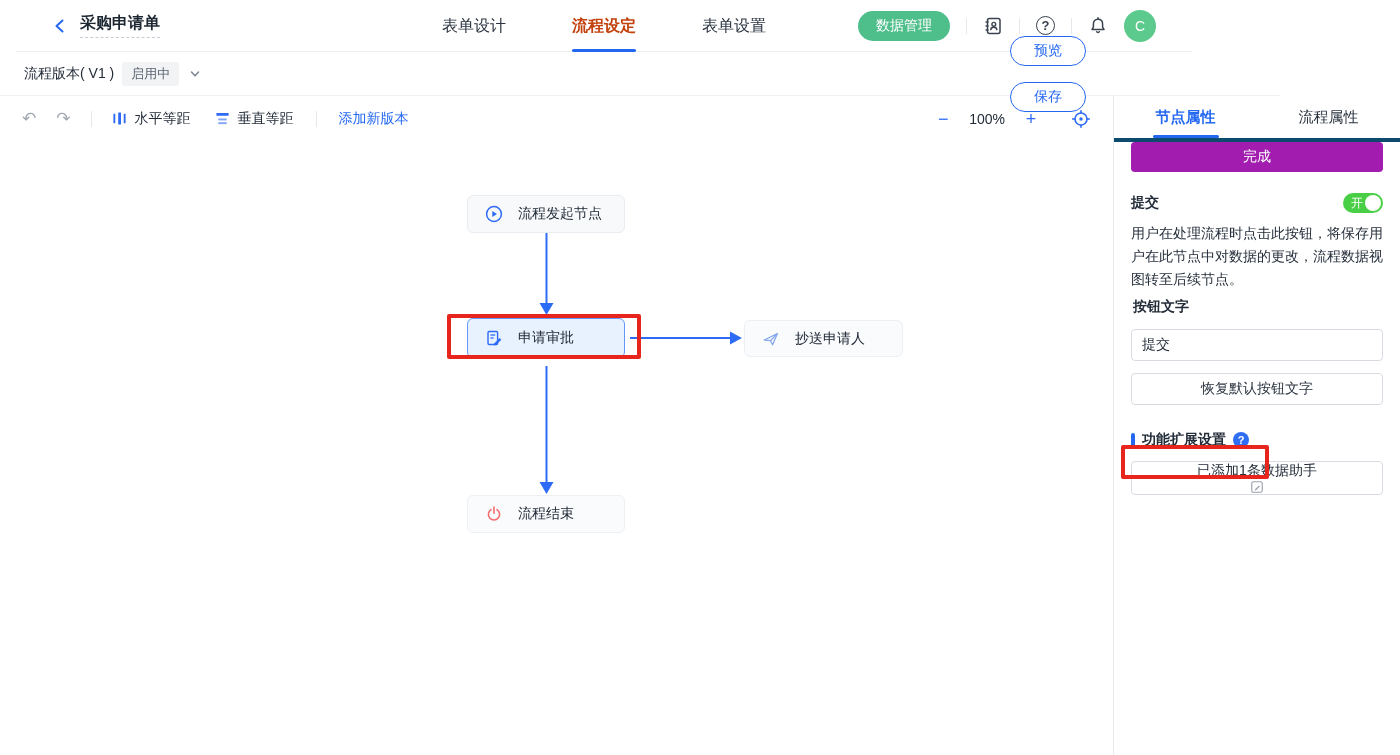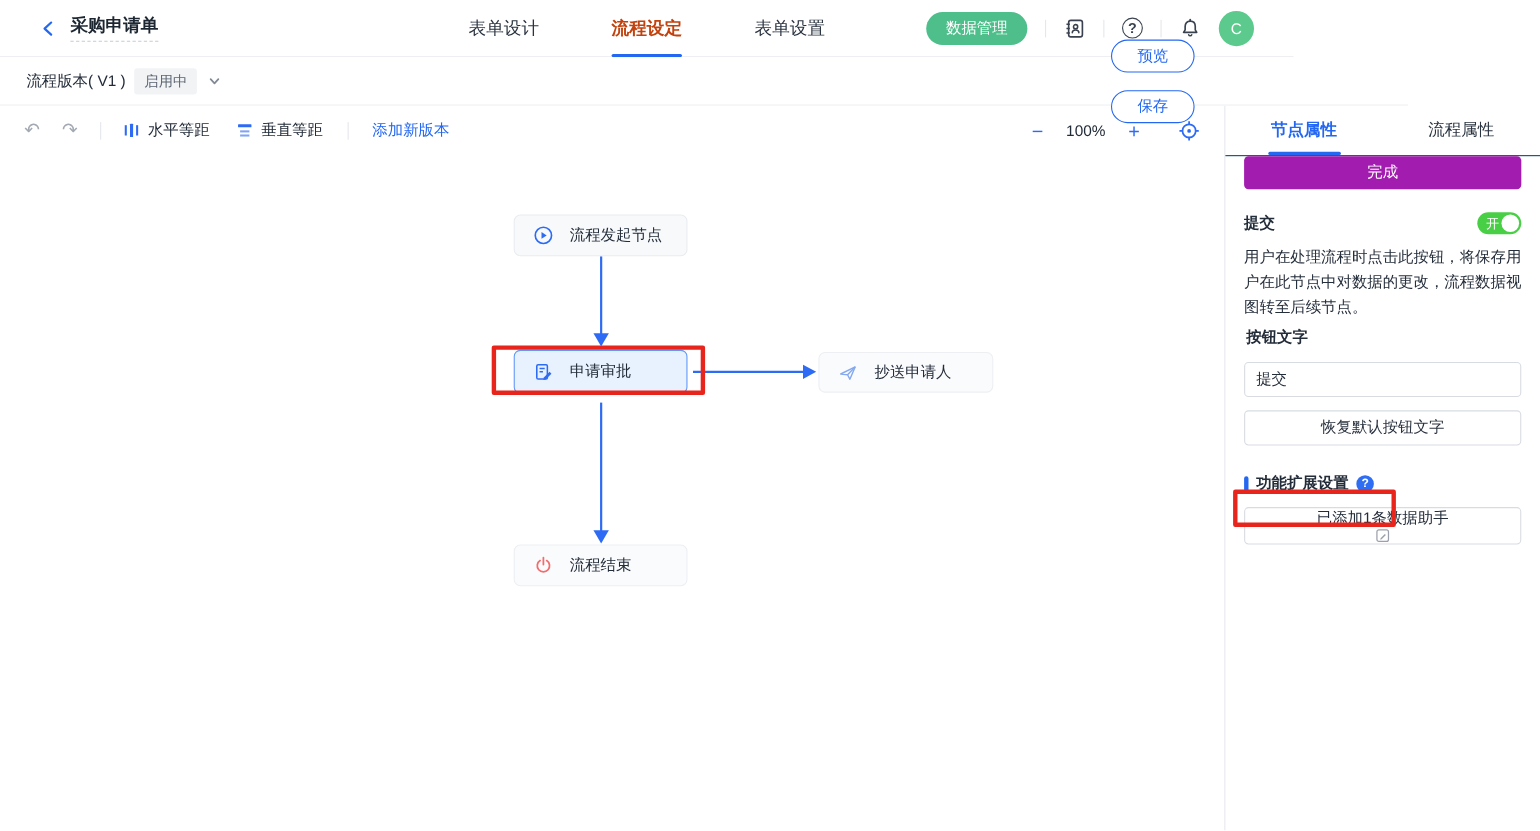--- a/index.html
+++ b/index.html
@@ -1,21 +1,21 @@
 <!DOCTYPE html>
 <html><head>
 <meta charset="utf-8">
 <style>
   * { margin:0; padding:0; box-sizing:border-box; }
   html,body { width:1400px; height:755px; overflow:hidden; }
   body { font-family:"Liberation Sans","DejaVu Sans",sans-serif; background:#fff; color:#232c39; }
   .app { position:relative; width:1400px; height:755px; background:#fff; }
 
   
-  .header { position:absolute; left:0; top:0; width:1176px; height:52px;
+  .header { position:absolute; left:16px; top:0; width:1176px; height:52px;
             display:flex; align-items:center; padding:0 36px; border-bottom:1px solid #ebeef1; background:#fff; z-index:5;}
   .back-btn { display:flex; align-items:center; cursor:pointer; margin-right:12px; }
   .page-title { font-size:16px; font-weight:bold; color:#1d2732; border-bottom:1px dashed #c6cbd3; padding-bottom:3px; }
   .header-tabs { position:absolute; left:50%; transform:translateX(-50%); top:0; height:52px; display:flex; gap:66px; }
   .h-tab { display:flex; align-items:center; height:52px; position:relative; font-size:16px; color:#2a3340; cursor:pointer; }
   .h-tab.active { color:#c2410c; font-weight:bold; }
   .h-tab.active::after { content:""; position:absolute; left:50%; transform:translateX(-50%); bottom:0; width:64px; height:3px; background:#2468f2; border-radius:2px; }
   .header-right { margin-left:auto; display:flex; align-items:center; }
   .green-btn { height:30px; padding:0 18px; border:none; border-radius:15px; background:#4ebe8b; color:#fff; font-size:14px; cursor:pointer; font-family:inherit; }
   .hsep { width:1px; height:16px; background:#e4e7eb; margin:0 16px; }
@@ -47,21 +47,21 @@
   .canvas { position:absolute; left:0; top:44px; width:1113px; height:613px; background:#fff; overflow:hidden; }
   .connectors { position:absolute; left:0; top:0; }
   .node { position:absolute; display:flex; align-items:center; padding-left:17px; gap:15px;
           background:#f7f9fb; border:1px solid #e9ecf0; border-radius:6px; font-size:14px; color:#222b38; cursor:pointer; }
   .node.alt { background:#fafbfd; border-color:#edeff3; }
   .node.selected { background:#e8f1fe; border-color:#6398f8; }
   .node-icon { display:flex; align-items:center; }
 
   
   .panel { position:absolute; left:1113px; top:96px; width:287px; height:659px; background:#fff; border-left:1px solid #e6e9ed; }
-  .panel-tabs { height:46px; display:flex; border-bottom:1px solid #0c4a6e; }
+  .panel-tabs { height:46px; display:flex; border-bottom:4px solid #0c4a6e; }
   .p-tab { flex:1; display:flex; align-items:center; justify-content:center; font-size:15px; color:#2a3340; position:relative; cursor:pointer; }
   .p-tab.active { color:#2468f2; font-weight:bold; }
   .p-tab.active::after { content:""; position:absolute; left:50%; transform:translateX(-50%); bottom:0; width:66px; height:3px; background:#2468f2; border-radius:2px; }
   .panel-body { padding:0 17px; }
   .done-btn { width:100%; height:30px; background:#a21caf; color:#fff; border:none; border-radius:4px; font-size:14px; cursor:pointer; font-family:inherit; }
   .submit-row { margin-top:21px; display:flex; align-items:center; justify-content:space-between; }
   .bold-label { font-size:14px; font-weight:bold; color:#232c39; }
   .toggle { position:relative; width:40px; height:20px; border-radius:10px; background:#49cf45; cursor:pointer; }
   .toggle-text { position:absolute; left:8px; top:50%; transform:translateY(-50%); color:#fff; font-size:12px; line-height:1; }
   .toggle-knob { position:absolute; right:2px; top:2px; width:16px; height:16px; border-radius:50%; background:#fff; }

